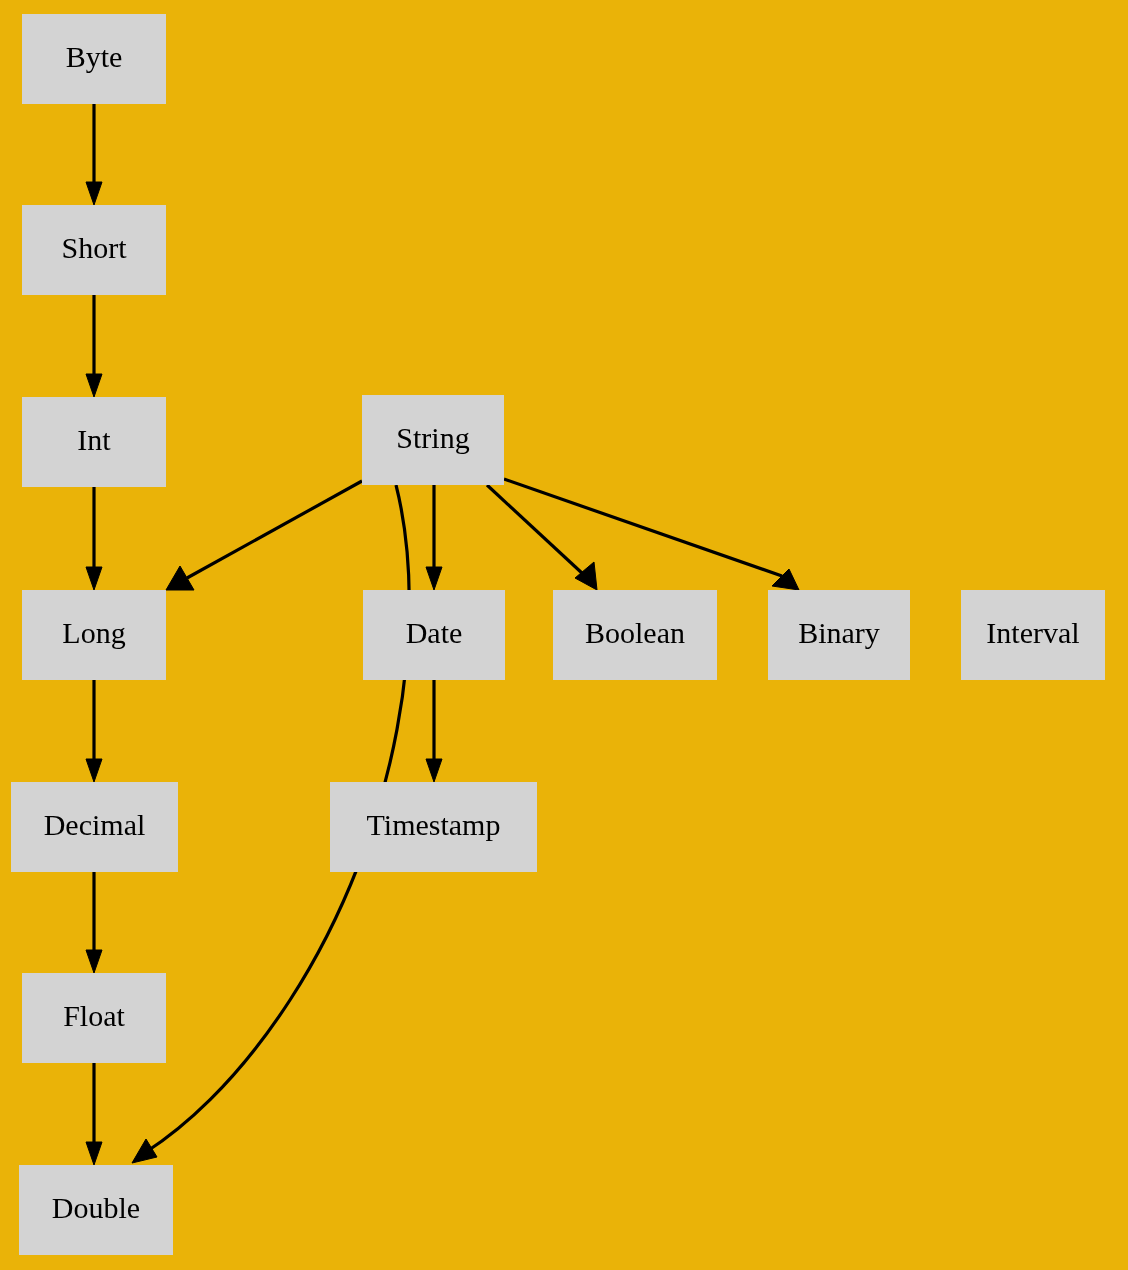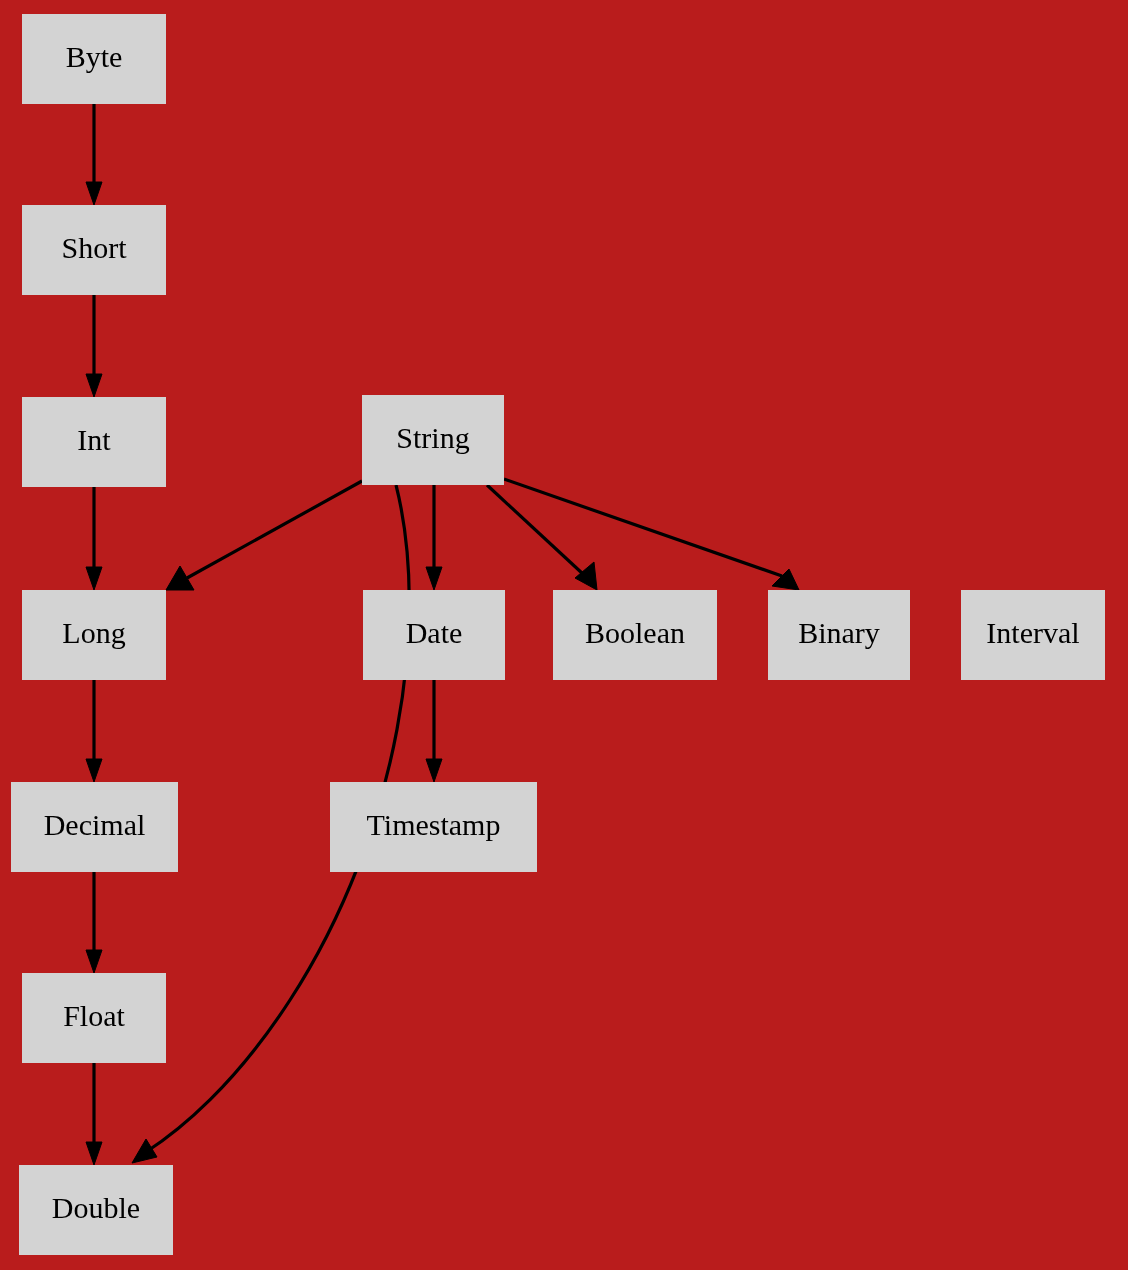--- a/index.html
+++ b/index.html
@@ -10,21 +10,21 @@
   body {
     width: 1128px;
     height: 1270px;
     font-family: "Liberation Serif", "DejaVu Serif", serif;
     overflow: hidden;
   }
   #graph-root {
     position: relative;
     width: 1128px;
     height: 1270px;
-    background: #b91c1c;
+    background: #eab308;
   }
   #graph-svg {
     position: absolute;
     top: 0;
     left: 0;
     width: 1128px;
     height: 1270px;
     display: block;
   }
   .node-rect {

